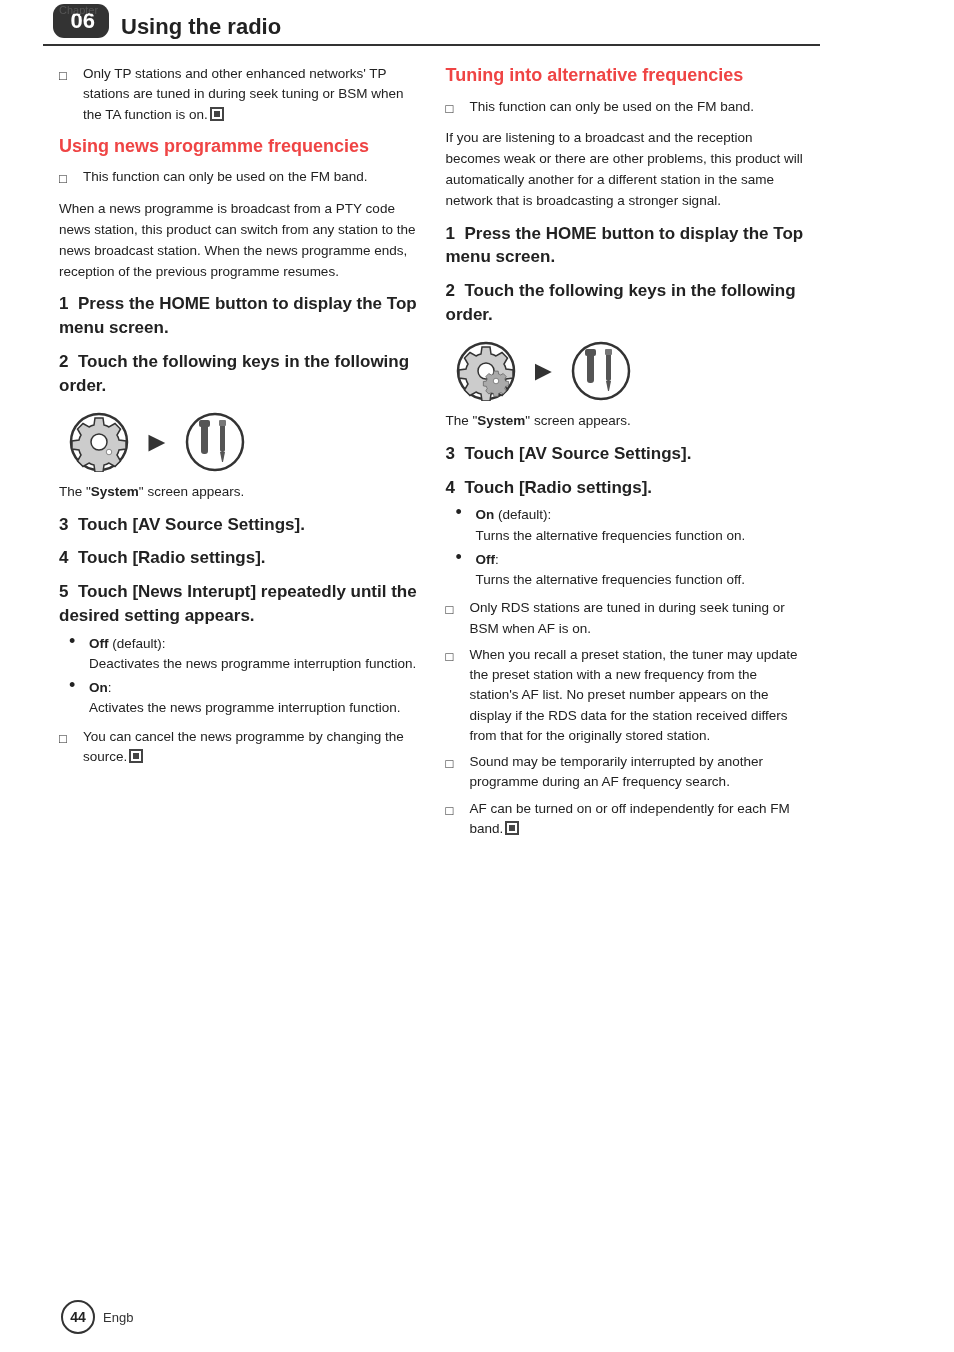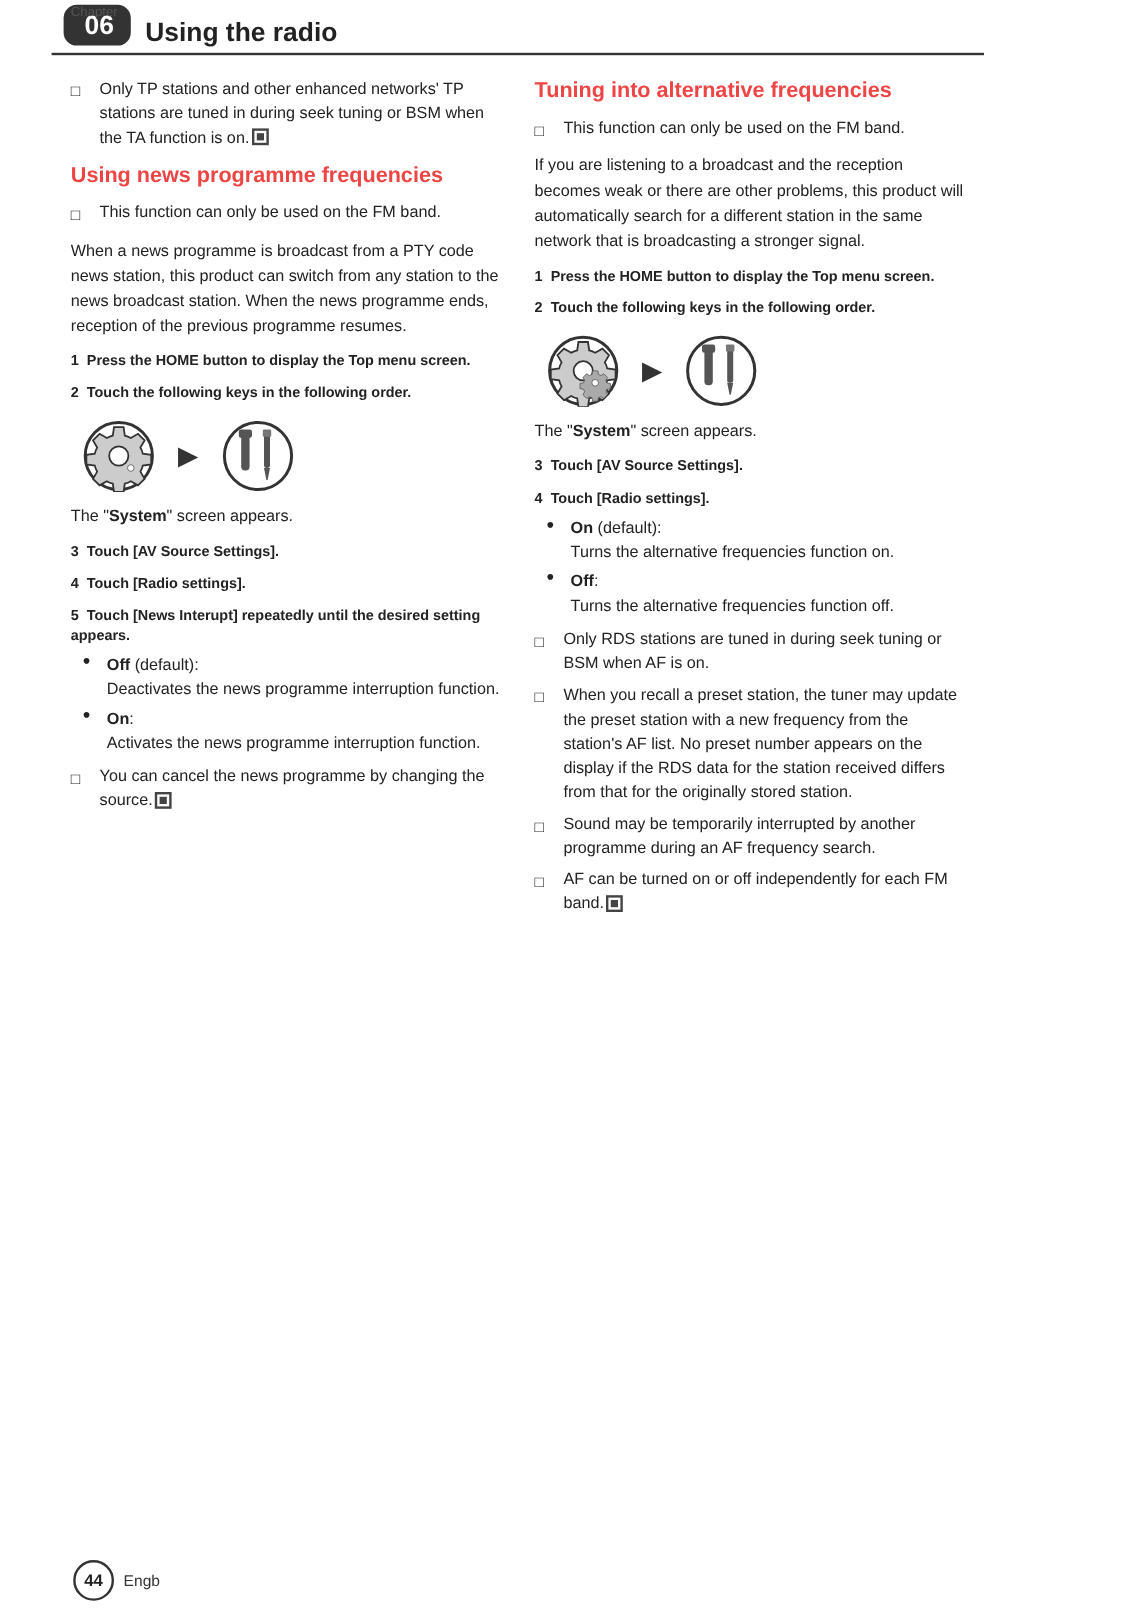--- a/index.html
+++ b/index.html
@@ -87,21 +87,21 @@
     }
     .note-list li .note-text {
       flex: 1;
     }
     p {
       font-size: 13.5px;
       line-height: 1.55;
       margin-bottom: 8px;
     }
     .step-heading {
-      font-size: 12px;
+      font-size: 17px;
       font-weight: bold;
       margin-bottom: 6px;
       margin-top: 10px;
       line-height: 1.4;
     }
     .step-heading .step-num {
       font-weight: bold;
     }
     .system-screen-note {
       font-size: 13.5px;
@@ -311,21 +311,21 @@
 
       <div class="section-heading">Tuning into alternative frequencies</div>
 
       <ul class="note-list">
         <li>
           <span class="note-icon">□</span>
           <span class="note-text">This function can only be used on the FM band.</span>
         </li>
       </ul>
 
-      <p>If you are listening to a broadcast and the reception becomes weak or there are other problems, this product will automatically search for a different station in the same network that is broadcasting a stronger signal.</p>
+      <p>If you are listening to a broadcast and the reception becomes weak or there are other problems, this product will automatically another for a different station in the same network that is broadcasting a stronger signal.</p>
 
       <div class="step-heading">
         <span class="step-num">1</span>&nbsp;&nbsp;<span>Press the HOME button to display the Top menu screen.</span>
       </div>
 
       <div class="step-heading">
         <span class="step-num">2</span>&nbsp;&nbsp;<span>Touch the following keys in the following order.</span>
       </div>
 
       <div class="icon-row">

